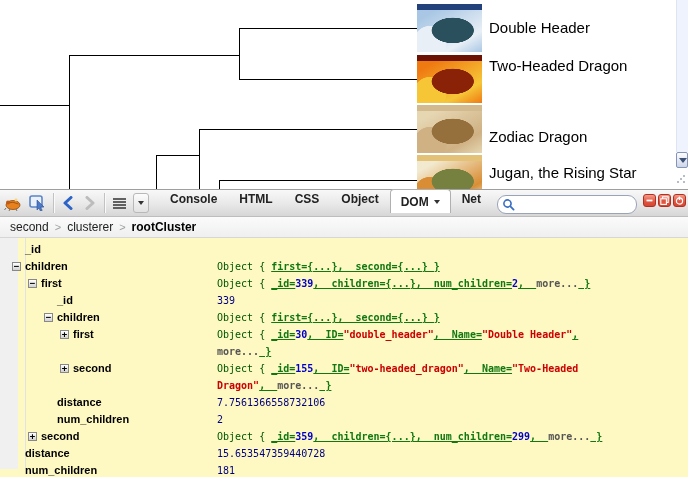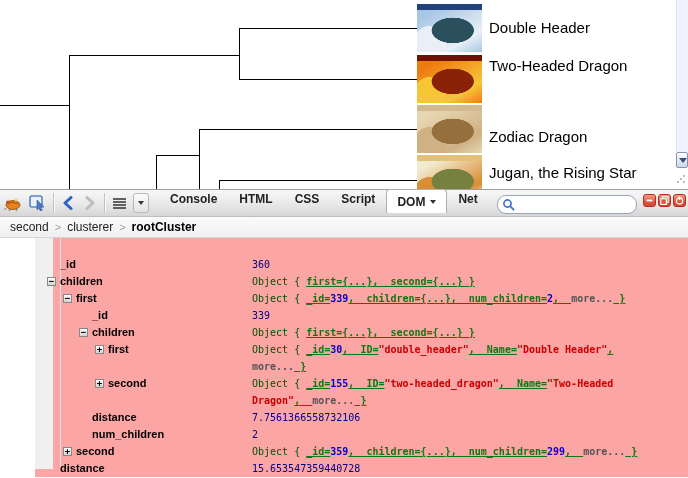--- a/index.html
+++ b/index.html
@@ -34,21 +34,21 @@
   #fb-search input { border:none; outline:none; width:110px; height:15px; font-size:11px; background:transparent; }
   #fb-winbtns { position:absolute; right:2px; top:4px; display:flex; gap:2px; }
   .winbtn { width:13px; height:13px; border:1px solid #b23020; border-radius:3px; background:linear-gradient(180deg,#f49a8a,#e05540 60%,#d44733); display:flex; align-items:center; justify-content:center; }
 
   #fb-breadcrumb { height:21px; background:linear-gradient(180deg,#fbfbfb,#efefef); border-bottom:1px solid #d6d6d6; display:flex; align-items:center; padding-left:8px; font-size:12px; color:#222; }
   .crumb { padding:0 2px; }
   .crumb.last { font-weight:bold; color:#000; }
   .crumb-sep { color:#a0a0a0; padding:0 4px; font-size:11px; }
 
   
-  #fb-dompanel { position:relative; height:239px; background:#fca5a5; overflow:hidden; padding-top:18px;margin-left:35px; }
+  #fb-dompanel { position:relative; height:239px; background:#fef9c3; overflow:hidden; padding-top:3px; }
   #fb-dompanel::before { content:""; position:absolute; left:0; top:0; width:18px; height:231px; background:#f0f0f0; }
   #fb-dompanel::after { content:""; position:absolute; left:25px; top:0; width:1px; height:231px; background:#e2e2e2; }
   .dom-row { position:relative; display:flex; z-index:1; }
   .dom-name { width:217px; flex:0 0 217px; font-size:11px; font-weight:bold; color:#000; line-height:17px; white-space:nowrap; }
   .dom-val { flex:1; font-family:"DejaVu Sans Mono",monospace; font-size:10px; line-height:17px; white-space:pre-wrap; padding-right:36px; }
   .expander { display:inline-block; width:9px; height:9px; border:1px solid #888; background:linear-gradient(180deg,#fff,#d2d2d2); font-family:"DejaVu Sans Mono",monospace; font-size:9px; font-weight:bold; color:#000; line-height:7px; text-align:center; margin-right:4px; vertical-align:1px; }
   .seg-obj  { color:#005500; font-weight:normal; }
   .seg-prop { color:#117711; font-weight:bold;text-decoration:underline; }
   .seg-num  { color:#0000c8; font-weight:bold; }
   .seg-str  { color:#cc0000; font-weight:bold; }
@@ -139,21 +139,21 @@
           <div class="fb-tab">
             <span>Console</span>
           </div>
           <div class="fb-tab">
             <span>HTML</span>
           </div>
           <div class="fb-tab">
             <span>CSS</span>
           </div>
           <div class="fb-tab">
-            <span>Script</span>
+            <span>Object</span>
           </div>
           <div class="fb-tab active">
             <span>DOM</span>
             <div class="caret-down"></div>
           </div>
           <div class="fb-tab">
             <span>Net</span>
           </div>
         </div>
 
@@ -190,21 +190,20 @@
         <span class="crumb">second</span>
         <span class="crumb-sep">&gt;</span>
         <span class="crumb">clusterer</span>
         <span class="crumb-sep">&gt;</span>
         <span class="crumb last">rootCluster</span>
       </div>
 
     <div id="fb-dompanel">
         <div class="dom-row">
           <div class="dom-name" style="padding-left: 25px;"><span>_id</span></div>
-          <div class="dom-val"><span class="seg-snum">360</span></div>
         </div>
         <div class="dom-row">
           <div class="dom-name" style="padding-left: 12px;"><span class="expander">−</span><span>children</span></div>
           <div class="dom-val"><span class="seg-obj">Object { </span><span class="seg-prop">first={...},  second={...} }</span></div>
         </div>
         <div class="dom-row">
           <div class="dom-name" style="padding-left: 28px;"><span class="expander">−</span><span>first</span></div>
           <div class="dom-val"><span class="seg-obj">Object { </span><span class="seg-prop">_id=</span><span class="seg-num">339</span><span class="seg-prop">,  children={...},  num_children=</span><span class="seg-num">2</span><span class="seg-prop">,  </span><span class="seg-more">more...</span><span class="seg-prop"> }</span></div>
         </div>
         <div class="dom-row">

